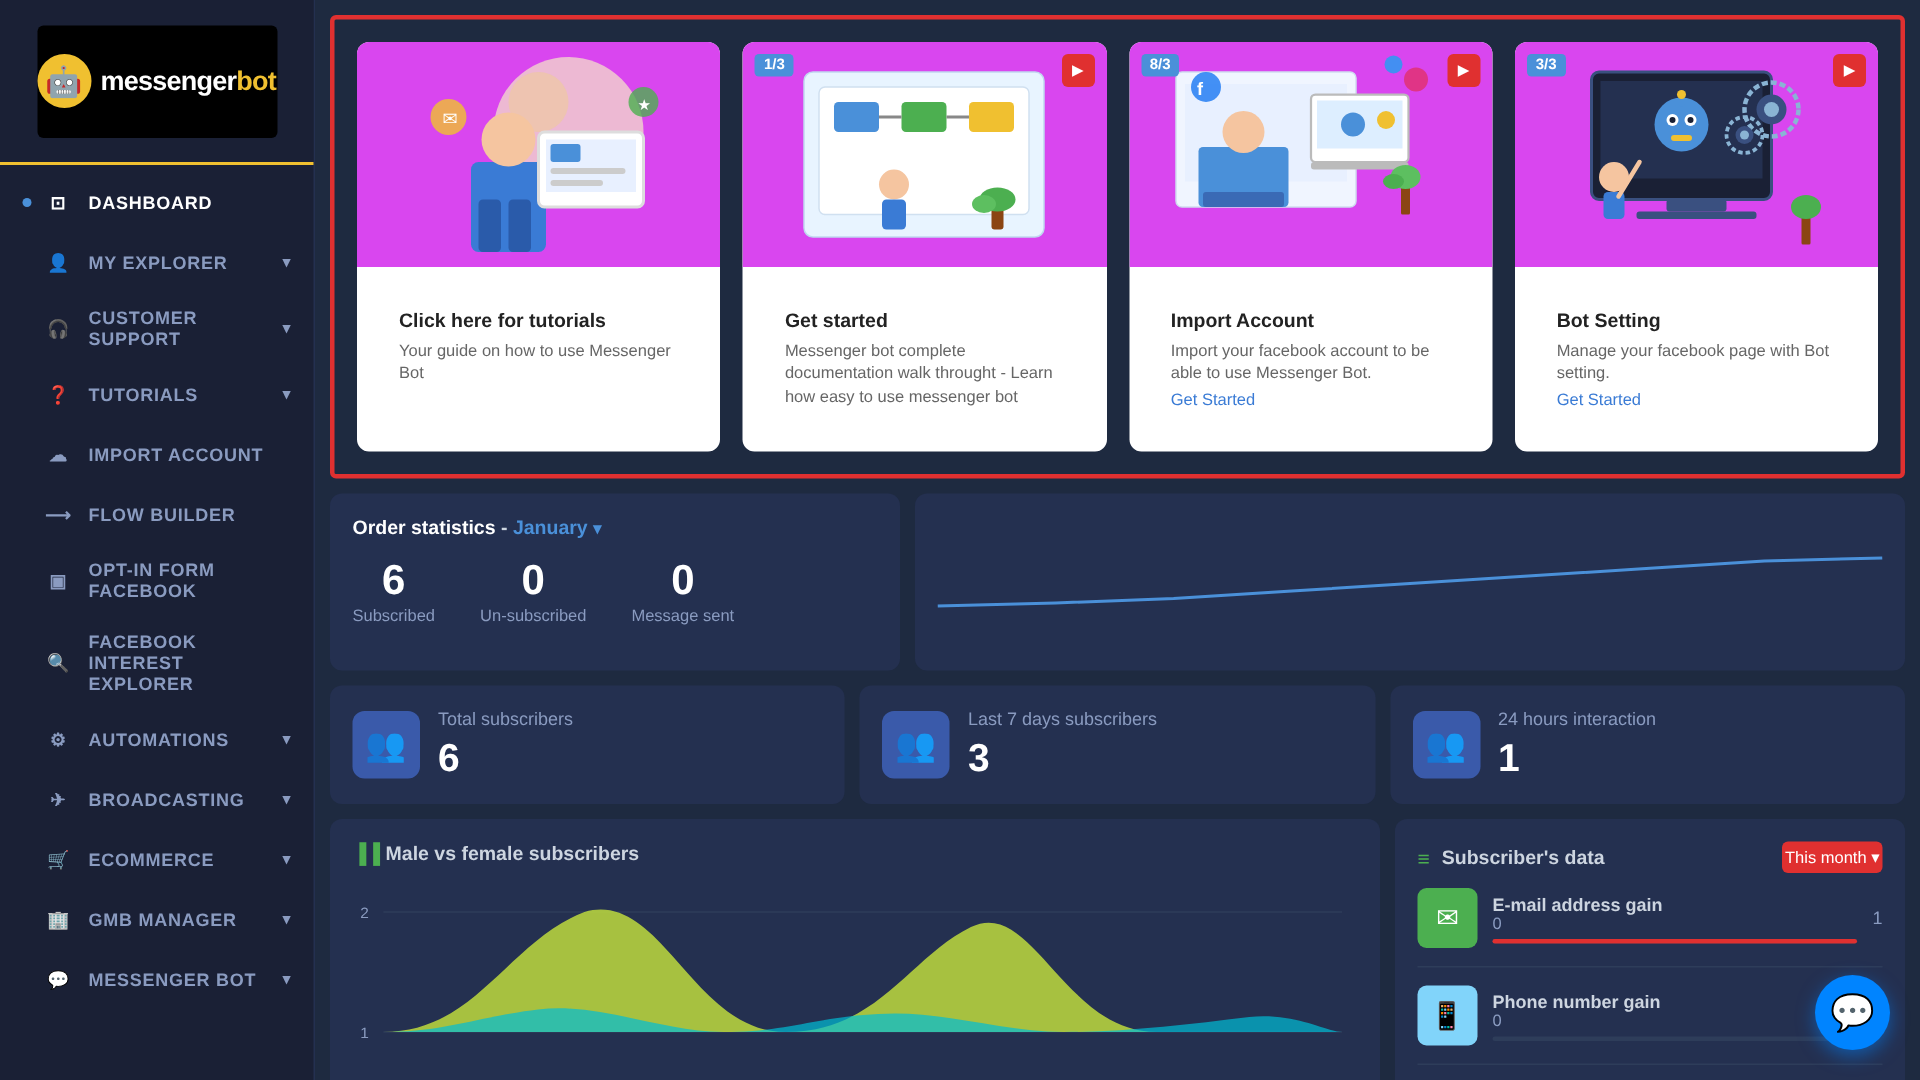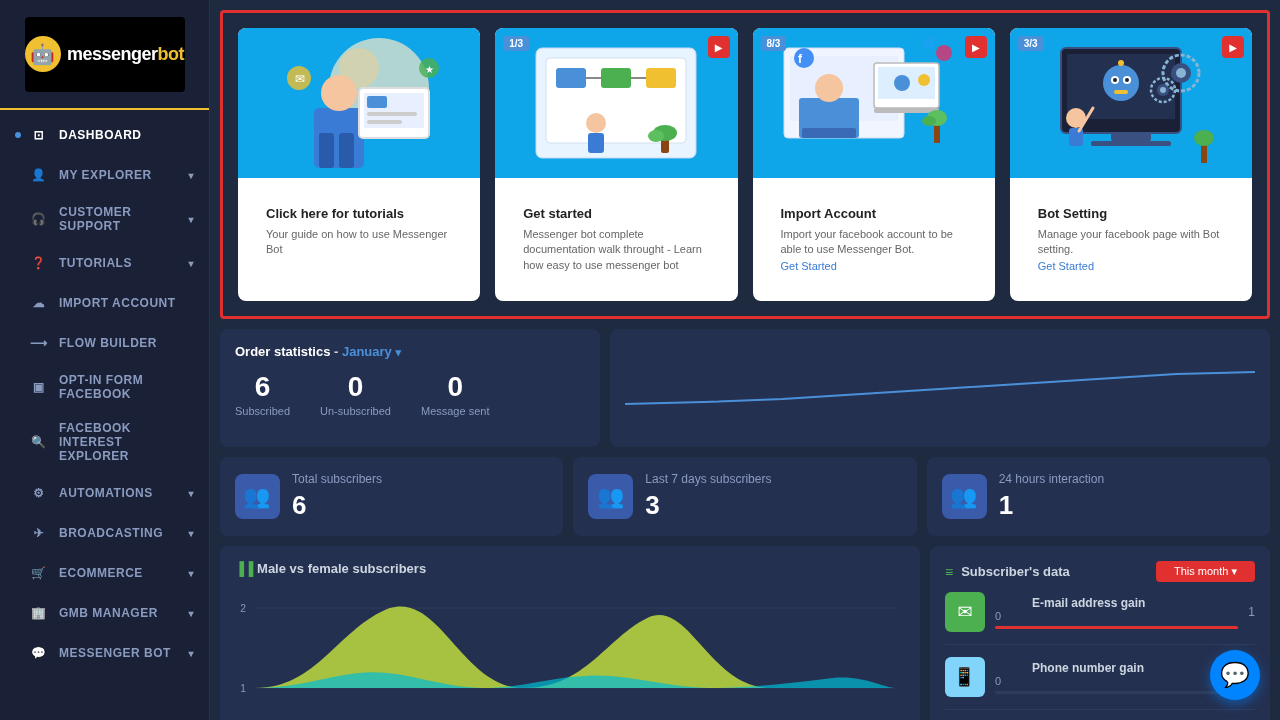--- a/index.html
+++ b/index.html
@@ -15,21 +15,21 @@
     .nav-item .dot { width: 6px; height: 6px; background: #4a90d9; border-radius: 50%; margin-right: 8px; flex-shrink: 0; }
     .nav-item .nav-icon { width: 20px; height: 20px; margin-right: 10px; display: flex; align-items: center; justify-content: center; flex-shrink: 0; }
     .nav-item .arrow { margin-left: auto; font-size: 10px; }
 
     
     #main { flex: 1; overflow-y: auto; background: #1e2a40; }
 
     
     #tutorial-section { border: 3px solid #e03030; padding: 15px; margin: 10px; border-radius: 4px; display: flex; gap: 15px; }
     .tutorial-card { flex: 1; background: #fff; border-radius: 8px; overflow: hidden; color: #333; }
-    .tutorial-card-image { height: 150px; background: #0ea5e9; display: flex; align-items: center; justify-content: center; position: relative; overflow: hidden; }
+    .tutorial-card-image { height: 150px; background: #d946ef; display: flex; align-items: center; justify-content: center; position: relative; overflow: hidden; }
     .tutorial-card-body { padding: 28px; }
     .tutorial-card-body h3 { font-size: 13px; font-weight: 700; margin-bottom: 6px; color: #222; }
     .tutorial-card-body p { font-size: 11px; color: #666; line-height: 1.4; }
     .tutorial-card-body a { color: #3a7bd5; font-size: 11px; text-decoration: none; }
     .card-badge { position: absolute; top: 8px; left: 8px; background: #4a90d9; color: #fff; font-size: 10px; font-weight: 700; padding: 2px 6px; border-radius: 3px; }
     .card-play { position: absolute; top: 8px; right: 8px; width: 22px; height: 22px; background: #e03030; border-radius: 4px; display: flex; align-items: center; justify-content: center; color: #fff; font-size: 10px; }
 
     
     #stats-row { display: flex; gap: 10px; margin: 0 10px 10px; }
     .stat-card { background: #243050; border-radius: 8px; padding: 15px; }
@@ -46,27 +46,27 @@
     .sub-icon { width: 45px; height: 45px; background: #3a5aaa; border-radius: 8px; display: flex; align-items: center; justify-content: center; font-size: 22px; flex-shrink: 0; }
     .sub-info .sub-label { font-size: 12px; color: #8a9bc0; margin-bottom: 4px; }
     .sub-info .sub-num { font-size: 26px; font-weight: 700; color: #fff; }
 
     
     #bottom-row { display: flex; gap: 10px; margin: 0 10px 10px; }
     .chart-card { flex: 1; background: #243050; border-radius: 8px; padding: 15px; }
     .chart-card h4 { font-size: 13px; font-weight: 600; margin-bottom: 12px; color: #cdd5e0; }
     .subscriber-data-card { width: 340px; background: #243050; border-radius: 8px; padding: 15px; }
     .subscriber-data-card h4 { font-size: 13px; font-weight: 600; margin-bottom: 10px; color: #cdd5e0; display: flex; align-items: center; gap: 8px; }
-    .this-month-btn { background: #e03030; color: #fff; border: none; border-radius: 4px; padding: 4px 18px; font-size: 11px; cursor: pointer; margin-left: auto; }
+    .this-month-btn { background: #e03030; color: #fff; border: none; border-radius: 4px; padding: 4px 2px; font-size: 11px; cursor: pointer; margin-left: auto; }
     .data-item { display: flex; align-items: center; gap: 10px; margin-bottom: 12px; padding-bottom: 12px; border-bottom: 1px solid #2e3d5a; }
     .data-icon { width: 40px; height: 40px; border-radius: 6px; display: flex; align-items: center; justify-content: center; font-size: 18px; flex-shrink: 0; }
     .data-icon.email { background: #4CAF50; }
     .data-icon.phone { background: #81d4fa; }
     .data-info { flex: 1; }
-    .data-info .data-label { font-size: 12px; color: #cdd5e0; font-weight: 600; margin-left: 37px; }
+    .data-info .data-label { font-size: 12px; color: #cdd5e0; font-weight: 600; }
     .data-info .data-val { font-size: 11px; color: #8a9bc0; }
     .data-count { font-size: 12px; color: #8a9bc0; }
     .data-bar { height: 3px; background: #2e3d5a; border-radius: 2px; margin-top: 4px; }
     .data-bar-fill { height: 3px; background: #e03030; border-radius: 2px; }
 
     
     #messenger-fab { position: fixed; bottom: 20px; right: 20px; width: 50px; height: 50px; background: #0084ff; border-radius: 50%; display: flex; align-items: center; justify-content: center; font-size: 24px; cursor: pointer; box-shadow: 0 4px 12px rgba(0,132,255,0.5); color: #fff; }
     .nav-items::-webkit-scrollbar { width: 3px; }
     .nav-items::-webkit-scrollbar-thumb { background: #3a5aaa; }
   </style>

